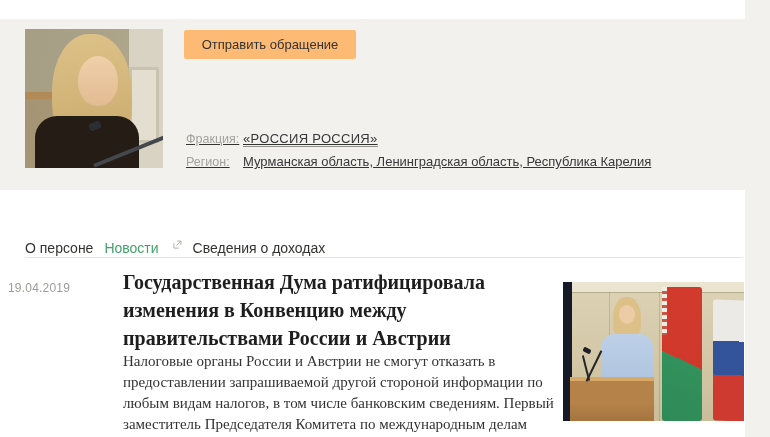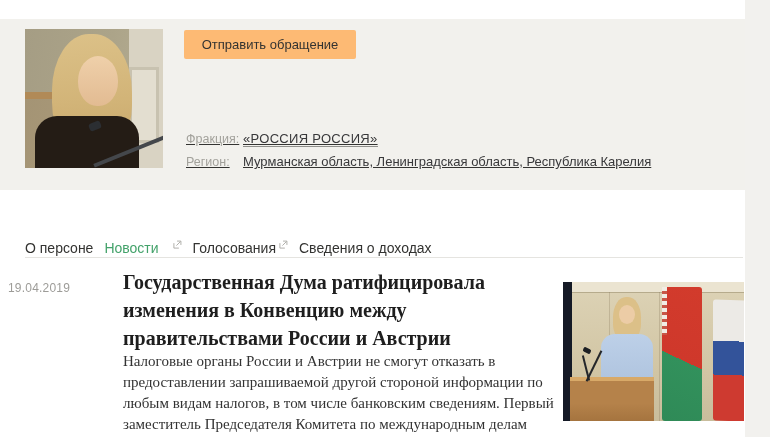--- a/index.html
+++ b/index.html
@@ -151,27 +151,20 @@
 <div class="abs tabs">
   <div class="tab">О персоне</div>
   <div class="tab active">Новости</div>
   <div class="tab">
     <span class="ext-icon"><svg width="9" height="9" viewBox="0 0 10 10">
           <path d="M1 3.5 V9 H6.5" fill="none" stroke="#a8a7a3" stroke-width="1"></path>
           <path d="M3.8 6.2 L8.2 1.8" fill="none" stroke="#a8a7a3" stroke-width="1"></path>
           <path d="M4.5 1.2 H8.8 V5.5" fill="none" stroke="#a8a7a3" stroke-width="1"></path>
         </svg></span>
   </div>
-  <div class="tab">
-    <span>Голосования</span><span class="ext-icon"><svg width="9" height="9" viewBox="0 0 10 10">
-          <path d="M1 3.5 V9 H6.5" fill="none" stroke="#a8a7a3" stroke-width="1"></path>
-          <path d="M3.8 6.2 L8.2 1.8" fill="none" stroke="#a8a7a3" stroke-width="1"></path>
-          <path d="M4.5 1.2 H8.8 V5.5" fill="none" stroke="#a8a7a3" stroke-width="1"></path>
-        </svg></span>
-  </div>
   <div class="tab">Сведения о доходах</div>
 </div>
 
 <div class="abs divider"></div>
 
 <div class="abs article-date">19.04.2019</div>
 
 <h1 class="abs article-title" style="margin:0">Государственная Дума ратифицировала изменения в Конвенцию между правительствами России и Австрии</h1>
 
 <div class="abs article-body">Налоговые органы России и Австрии не смогут отказать в предоставлении запрашиваемой другой стороной информации по любым видам налогов, в том числе банковским сведениям. Первый заместитель Председателя Комитета по международным делам Светлана Журова отметила, что данная Конвенция направлена на создание эффективного правового механизма</div>

